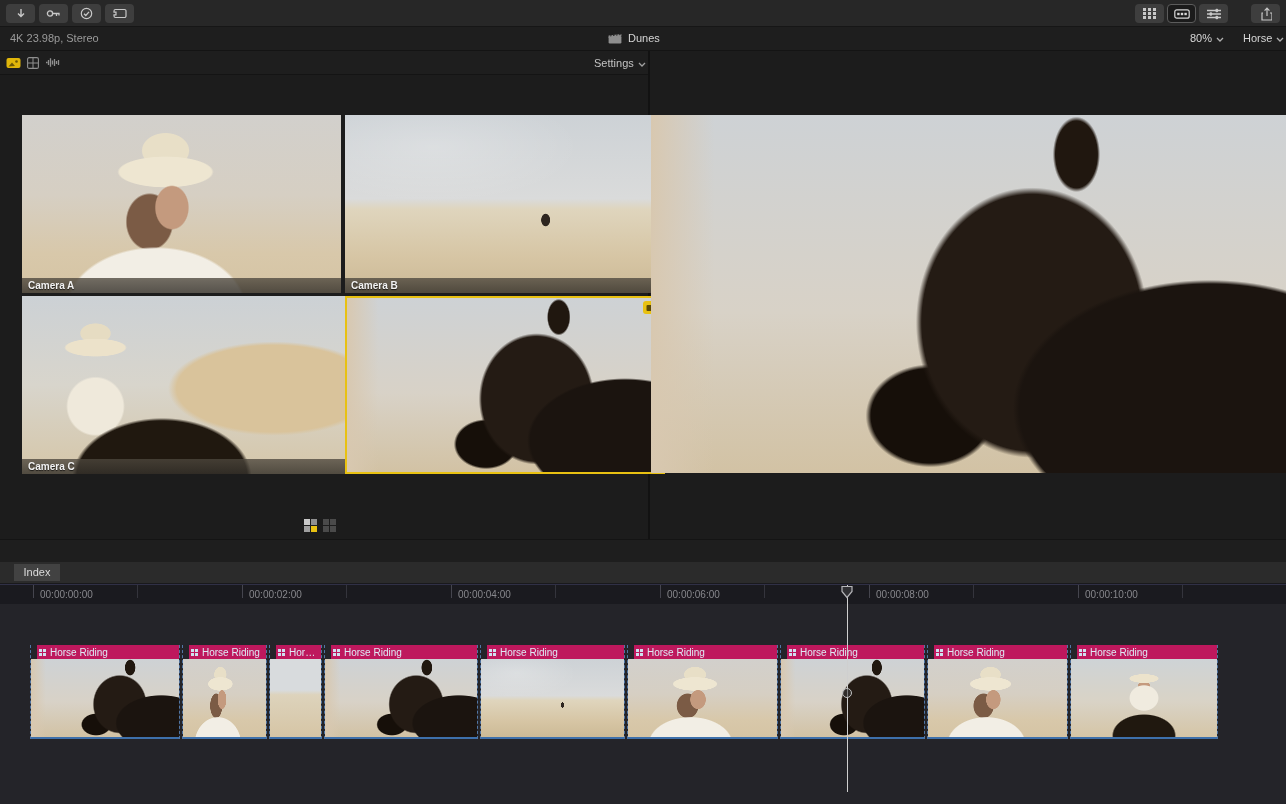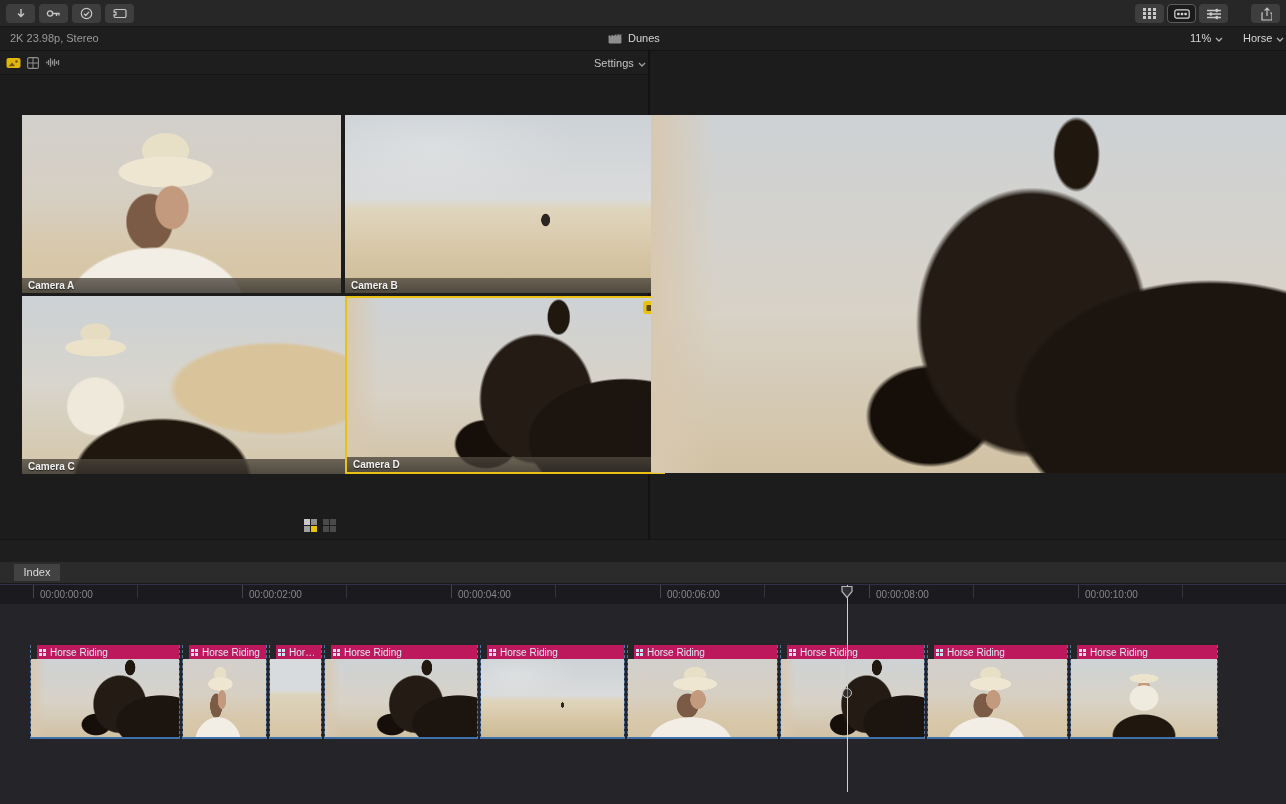--- a/index.html
+++ b/index.html
@@ -181,30 +181,30 @@
     </div>
     <div class="tb-btn" style="left:1251px">
       <svg width="12" height="14" viewBox="0 0 12 14">
           <path d="M2 6h-1v7h10V6H9" stroke="#c8c8c8" stroke-width="1.2" fill="none" transform="translate(1,0)"></path>
           <path d="M6 9V1.5M3.6 3.6L6 1.2 8.4 3.6" stroke="#c8c8c8" stroke-width="1.2" fill="none" transform="translate(1,0)"></path>
         </svg>
     </div>
   </div>
 
   <div class="abs" id="infobar">
-    <span class="abs dim-txt" style="left:10px; top:5px">2K 23.98p, Stereo</span>
+    <span class="abs dim-txt" style="left:10px; top:5px">4K 23.98p, Stereo</span>
     <span class="icon-chip" style="left:608px; top:6px">
       <svg width="14" height="11" viewBox="0 0 14 11">
           <rect x="0.6" y="3" width="12.8" height="7.4" rx="1.2" fill="#8e8e8e"></rect>
           <path d="M0.6 2.6l12.8-1.6v2.2L0.6 4.8z" fill="#8e8e8e"></path>
           <path d="M2 2.9l1.6-.2M5 2.5l1.6-.2M8 2.1l1.6-.2M11 1.7l1.6-.2" stroke="#2a2a2a" stroke-width="1"></path>
         </svg>
     </span>
     <span class="abs lt-txt" style="left:628px; top:5px">Dunes</span>
-    <span class="abs lt-txt" style="left:1190px; top:5px"><span>11%</span><svg class="chev" width="8" height="5" viewBox="0 0 8 5">
+    <span class="abs lt-txt" style="left:1190px; top:5px"><span>80%</span><svg class="chev" width="8" height="5" viewBox="0 0 8 5">
           <path d="M1 1l3 3 3-3" stroke="#b0b0b0" stroke-width="1.3" fill="none"></path>
         </svg></span>
     <span class="abs lt-txt" style="left:1243px; top:5px"><span>Horse</span><svg class="chev" width="8" height="5" viewBox="0 0 8 5">
           <path d="M1 1l3 3 3-3" stroke="#b0b0b0" stroke-width="1.3" fill="none"></path>
         </svg></span>
   </div>
 
   <div class="abs" id="workspace"></div>
   <div class="abs" id="pane-divider"></div>
 
@@ -241,21 +241,20 @@
   <div class="abs angle-cell photo ph-womanhorse" style="left:3px; top:296px; width:350px; height:178px">
     <div class="cam-label">Camera C</div>
   </div>
   <div class="abs angle-cell selected photo ph-horse" style="left:326px; top:296px; width:320px; height:178px">
     <div class="angle-badge">
       <svg width="11" height="8" viewBox="0 0 11 8">
           <rect x="0.5" y="1" width="6.5" height="6" rx="1" fill="#5c4a04"></rect>
           <path d="M7.5 3.2l3-1.7v5l-3-1.7z" fill="#5c4a04"></path>
         </svg>
     </div>
-    <div class="cam-label">Camera D</div>
   </div>
 
   <div class="bank" style="left:304px; top:519px">
     <span style="background:#c9c9c9"></span>
     <span style="background:#8f8f8f"></span>
     <span style="background:#9f9f9f"></span>
     <span style="background:#e8c112"></span>
   </div>
   <div class="bank" style="left:323px; top:519px">
     <span style="background:#4a4a4a"></span>

